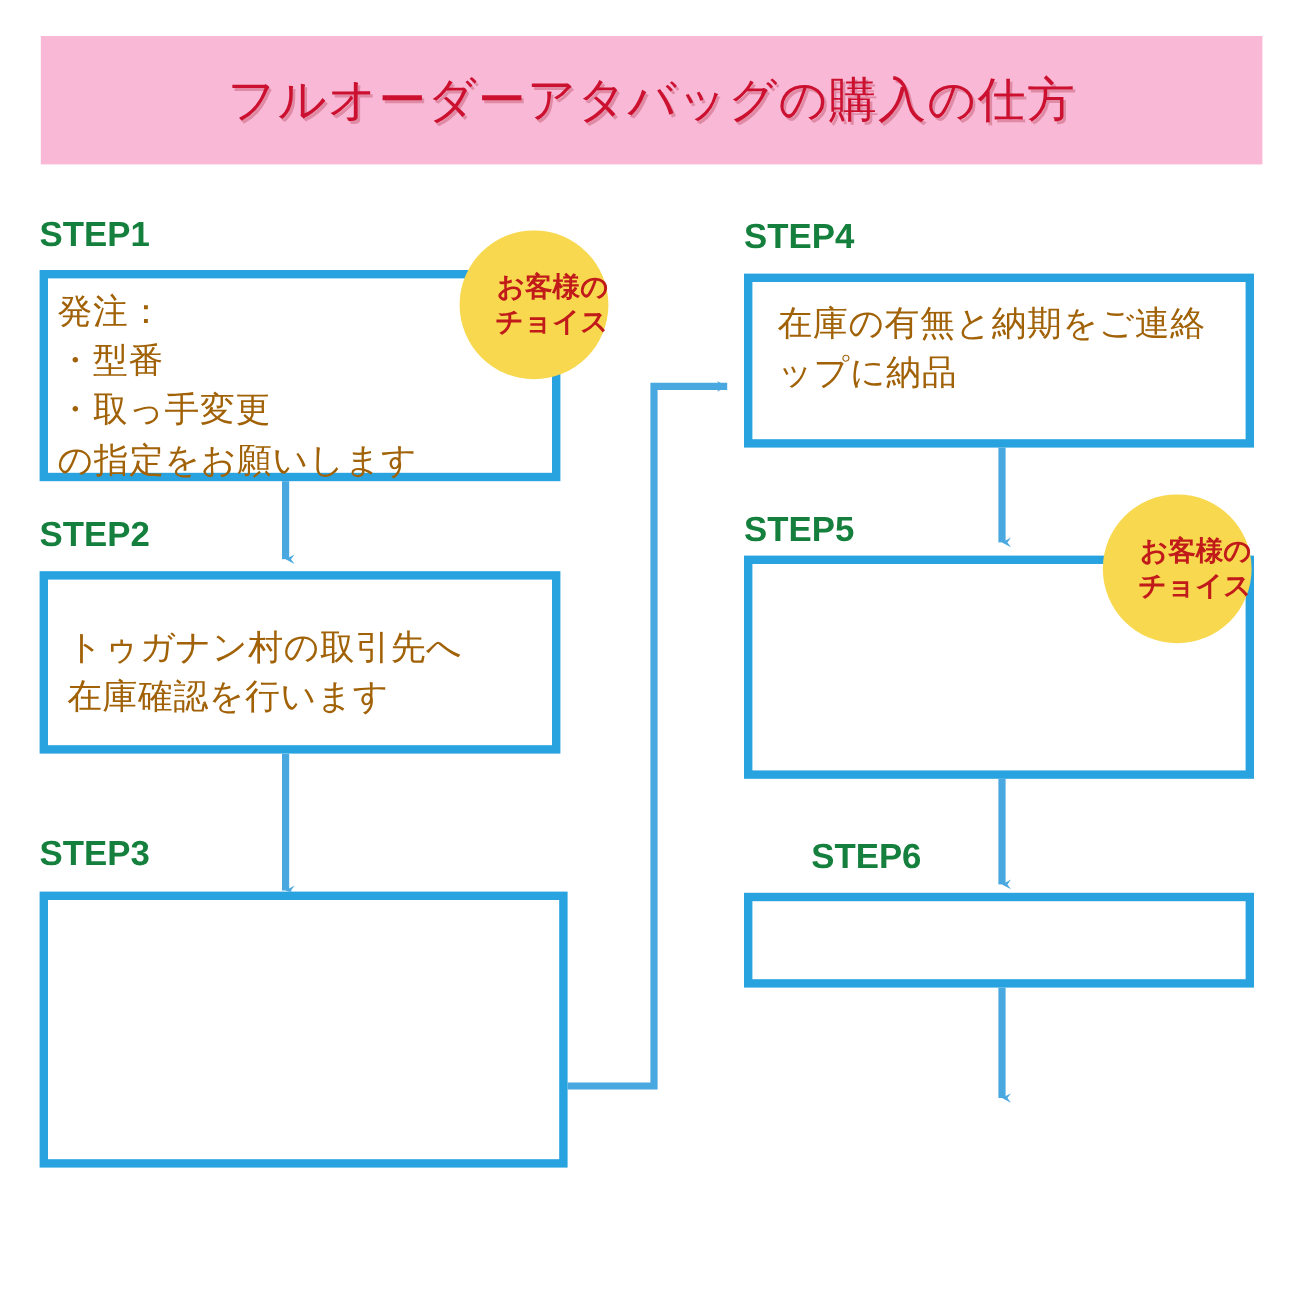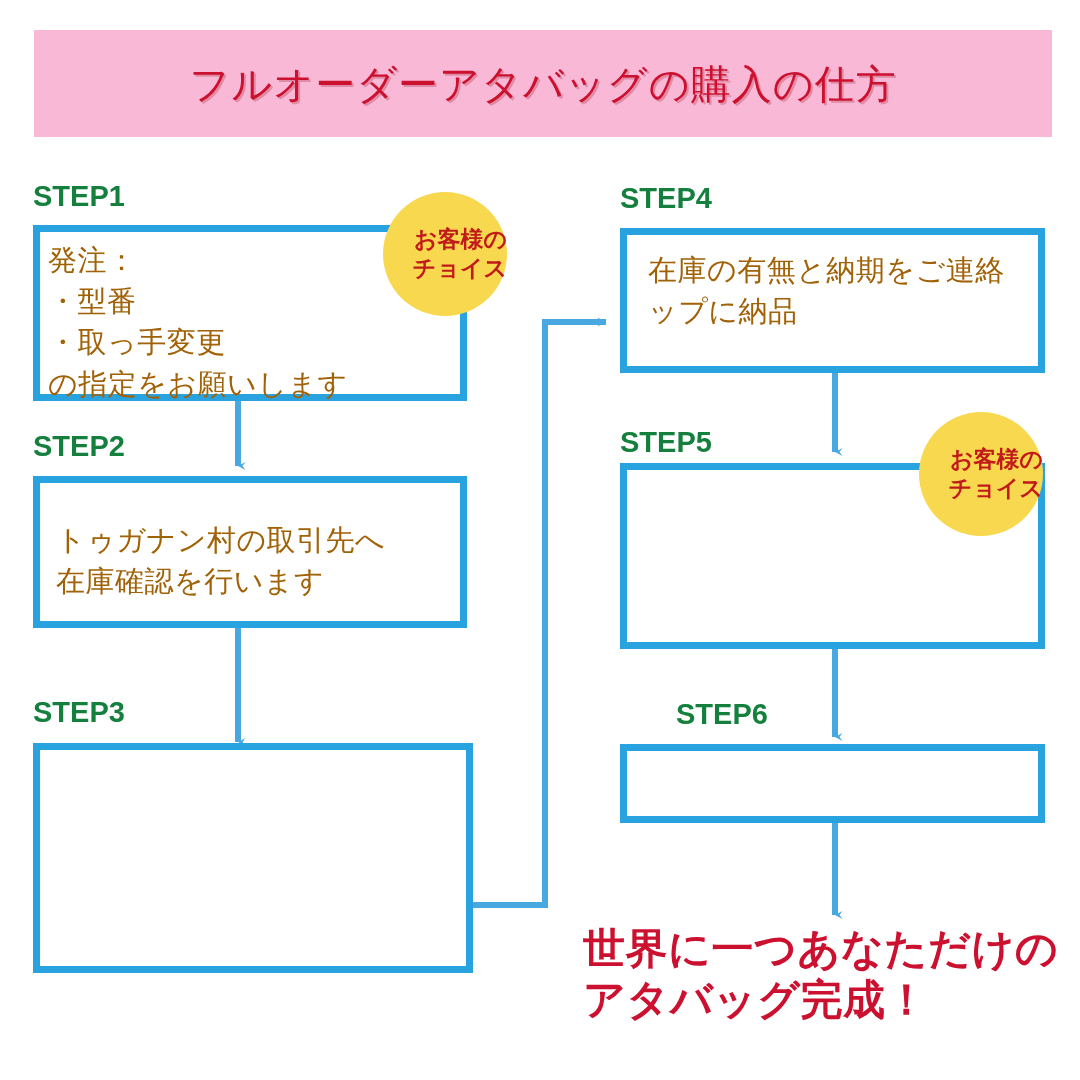--- a/index.html
+++ b/index.html
@@ -170,16 +170,14 @@
   <div class="choice-badge" style="left:383px; top:192px; width:124px; height:124px;">
     <div class="line">お客様の</div>
     <div class="line">チョイス</div>
   </div>
 
   <div class="choice-badge" style="left:919px; top:412px; width:124px; height:124px;">
     <div class="line">お客様の</div>
     <div class="line">チョイス</div>
   </div>
 
-  <div class="final-message" style="left:583px; top:923px; width:480px;">世界に一つあなただけの
-アタバッグ完成！</div>
 
 </div>
 
 </body></html>

